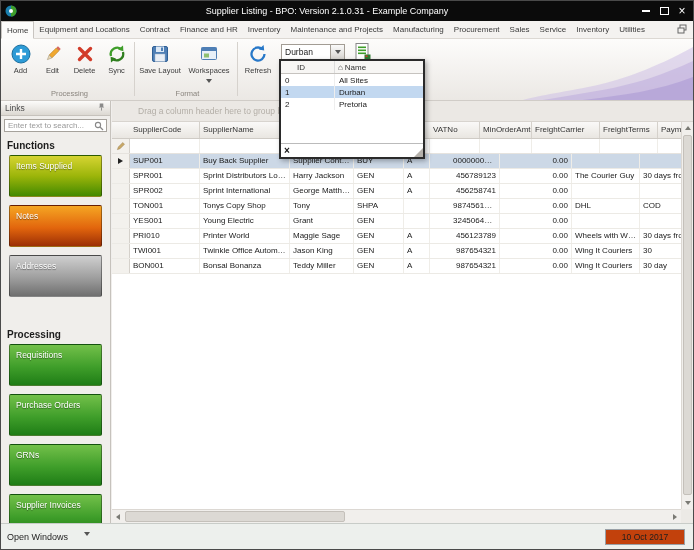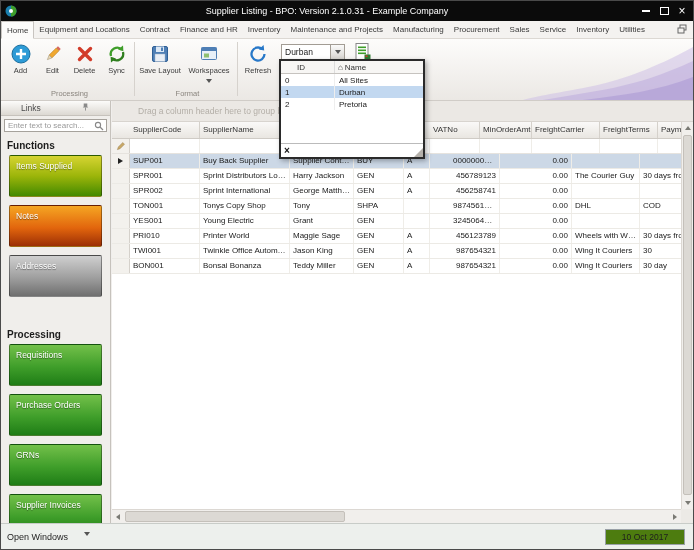--- a/index.html
+++ b/index.html
@@ -51,21 +51,21 @@
   .popup-row.selected { background:#c2d8f0; }
   .pr-id { width:54px; padding-left:4px; border-right:1px solid #eee; display:flex; align-items:center; }
   .pr-name { flex:1; padding-left:4px; display:flex; align-items:center; }
   .popup-filler { flex:1; }
   .popup-footer { height:14px; border-top:1px solid #bbb; display:flex; align-items:center; position:relative; }
   .popup-close { margin-left:3px; font-weight:bold; font-size:10px; line-height:10px; color:#111; }
   .grip { position:absolute; right:0; bottom:0; width:0; height:0; border-left:9px solid transparent; border-bottom:9px solid #b5b1ab; }
 
   
   .sidebar { position:absolute; left:0; top:100px; width:110px; bottom:26px; background:#f0eeeb; border-right:1px solid #c6c2bc; overflow:hidden; }
-  .links-header { height:15px; background:linear-gradient(#fcfbfa,#dcd8d2); border-bottom:1px solid #c6c2bc; display:flex; align-items:center; font-size:8.5px; color:#4a4a4a; padding:0 20px; }
+  .links-header { height:15px; background:linear-gradient(#fcfbfa,#dcd8d2); border-bottom:1px solid #c6c2bc; display:flex; align-items:center; font-size:8.5px; color:#4a4a4a; padding:0 4px; }
   .links-header .lbl { flex:1; }
   .search { margin:3px 3px 0 3px; height:13px; background:#fff; border:1px solid #a6a29c; display:flex; align-items:center; }
   .search input { flex:1; border:0; outline:0; font-size:8px; padding-left:3px; min-width:0; font-family:"Liberation Sans", sans-serif; color:#333; }
   .search input::placeholder { color:#999; }
   .side-title { font-size:10px; font-weight:bold; color:#1c1c1c; margin:8px 0 4px 6px; }
   .side-title.mt-big { margin-top:32px; }
   .side-btn { margin:0 8px 8px 8px; height:42px; border-radius:2px; border:1px solid rgba(0,0,0,.35); color:#fff; font-size:8.5px; padding:5px 15px 0 6px; text-shadow:0 1px 1px rgba(0,0,0,.45); cursor:pointer; }
   .g-items { background:linear-gradient(180deg,#d6d432,#9cb50a 50%,#438a00); }
   .g-notes { background:linear-gradient(180deg,#f5a623,#e2650d 55%,#9c2f05); }
   .g-addr  { background:linear-gradient(180deg,#cfcfcf,#9e9e9e 55%,#6f6f6f); }
@@ -100,21 +100,21 @@
   .tri-up2 { width:0;height:0;border-left:3px solid transparent;border-right:3px solid transparent;border-bottom:4px solid #7a7a74; }
   .tri-down2 { width:0;height:0;border-left:3px solid transparent;border-right:3px solid transparent;border-top:4px solid #7a7a74; }
   .tri-left2 { width:0;height:0;border-top:3px solid transparent;border-bottom:3px solid transparent;border-right:4px solid #7a7a74; }
   .tri-right2 { width:0;height:0;border-top:3px solid transparent;border-bottom:3px solid transparent;border-left:4px solid #7a7a74; }
   .vthumb { position:absolute; left:1px; right:1px; top:13px; height:360px; background:#dcd9d4; border:1px solid #c4c0ba; border-radius:2px; }
   .hthumb { position:absolute; top:1px; bottom:1px; left:13px; width:220px; background:#dcd9d4; border:1px solid #c4c0ba; border-radius:2px; }
 
   
   .statusbar { position:absolute; left:0; bottom:0; right:0; height:26px; background:#edf0ed; border-top:1px solid #c8ccc8; display:flex; align-items:center; font-size:9px; color:#1e1e1e; }
   .open-windows { margin-left:6px; display:flex; align-items:flex-start; gap:16px; cursor:pointer; }
-  .date-box { margin-left:auto; margin-right:8px; width:80px; height:16px; background:#4d7c0f; border:1px solid #99a0a6; display:flex; align-items:center; justify-content:center; font-size:8.5px; }
+  .date-box { margin-left:auto; margin-right:8px; width:80px; height:16px; background:#c2410c; border:1px solid #99a0a6; display:flex; align-items:center; justify-content:center; font-size:8.5px; }
 </style>
 </head>
 <body>
 
 <div class="window">
 
   <div class="titlebar">
     <span class="app-icon">
       <svg width="12" height="12" viewBox="0 0 12 12">
           <circle cx="6" cy="6" r="5.5" fill="#1a7fae"></circle>

